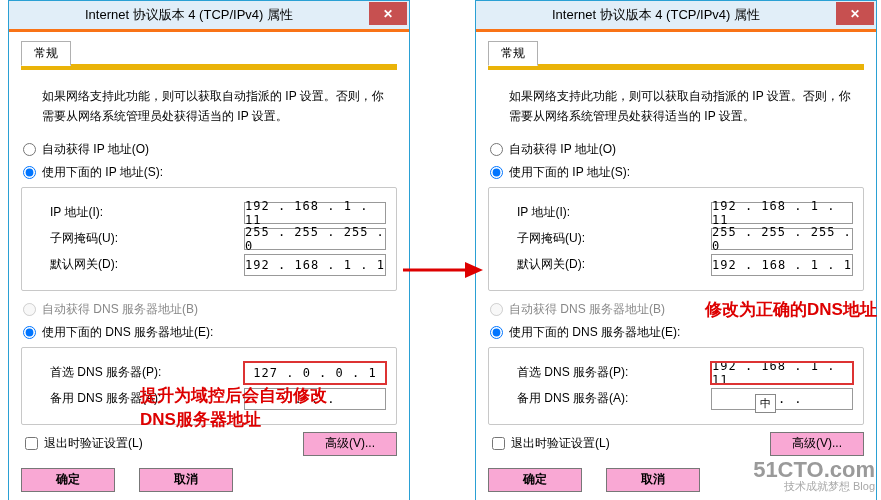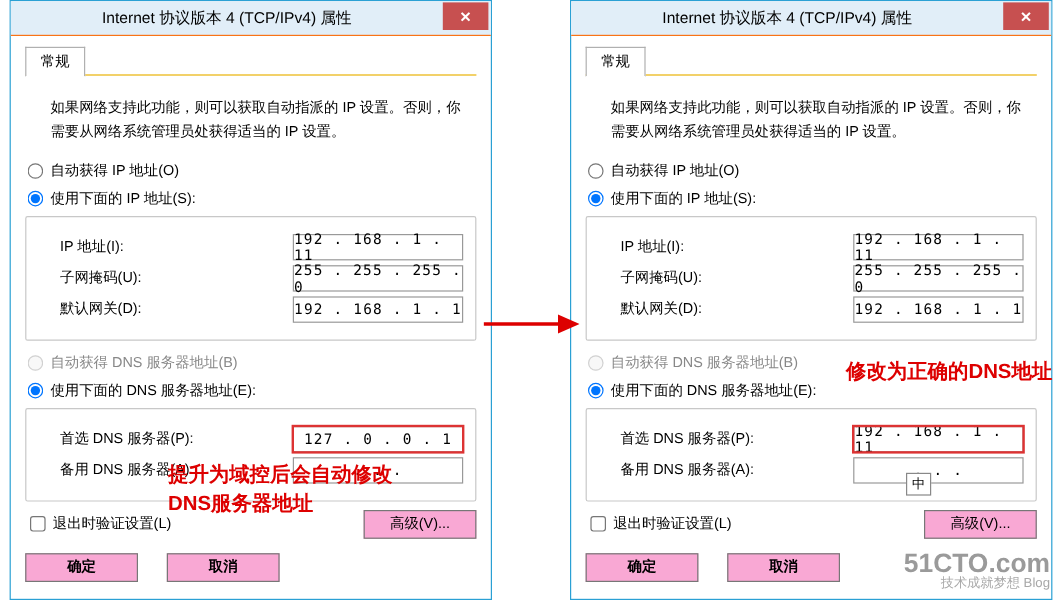--- a/index.html
+++ b/index.html
@@ -1,24 +1,24 @@
 <!DOCTYPE html>
 <html><head>
 <meta charset="utf-8">
 <style>
   html,body{margin:0;padding:0;background:#fff;font-family:"Microsoft YaHei","SimSun",Arial,sans-serif;font-size:12px;color:#000;}
   .stage{position:relative;width:881px;height:500px;}
   .dialog{position:absolute;top:0;width:400px;border:1px solid #2aa0d4;background:#fff;}
   .dialog.left{left:8px;}
   .dialog.right{left:475px;}
-  .titlebar{display:flex;align-items:center;height:28px;background:#e1eef8;border-bottom:1px solid #f97316;}
+  .titlebar{display:flex;align-items:center;height:28px;background:#e1eef8;border-bottom:3px solid #f97316;}
   .titlebar .title{flex:1;text-align:center;font-size:13px;}
   .closebox{width:38px;height:23px;display:flex;align-items:center;justify-content:center;background:#c75050;color:#fff;font-weight:bold;margin-right:2px;margin-top:-3px;}
   .panel{padding:8px 12px 12px 12px;}
-  .tabstrip{height:24px;border-bottom:1px solid #eab308;position:relative;text-align:right;}
+  .tabstrip{height:24px;border-bottom:6px solid #eab308;position:relative;text-align:right;}
   .tab{position:absolute;left:0;top:1px;height:23px;line-height:23px;padding:0 12px;border:1px solid #b0b0b0;border-bottom:1px solid #fff;background:#fff;}
   .desc{margin:16px 4px 14px 21px;line-height:1.7;font-size:12px;}
   .group{border:1px solid #c8c8c8;border-radius:2px;padding:10px 10px 10px 10px;margin:2px 0 10px 0;}
   .radio-row{display:flex;margin:6px 0;}
   .radio-row input{margin:0 6px 0 2px;}
   .fields{margin-left:18px;}
   .field-row{display:flex;align-items:center;margin:4px 0;}
   .field-row .lbl{flex:1;font-size:12px;}
   .ipbox{width:140px;height:20px;border:1px solid #999;display:flex;align-items:center;justify-content:center;font-family:Consolas,monospace;font-size:12px;letter-spacing:1px;background:#fff;}
   .hot{outline:2px solid #d33;outline-offset:-1px;}

